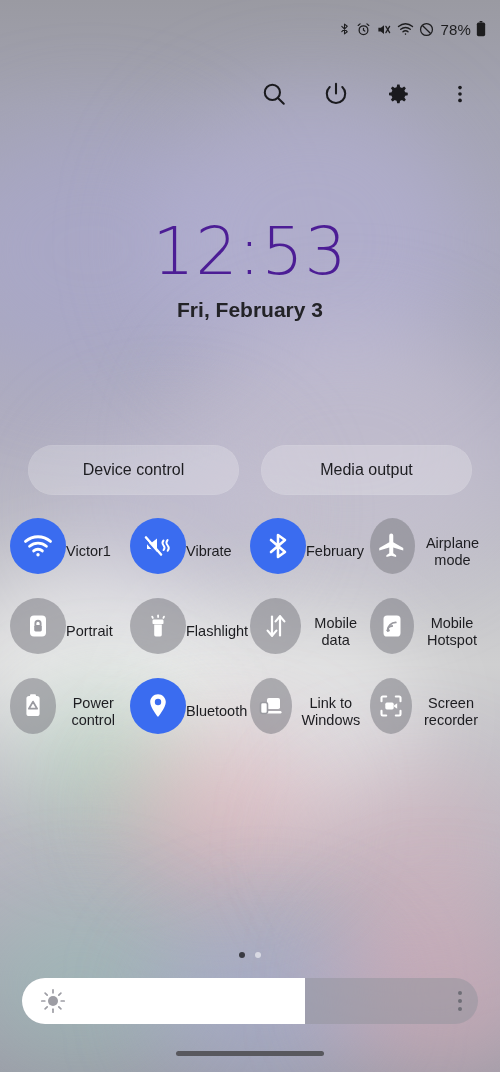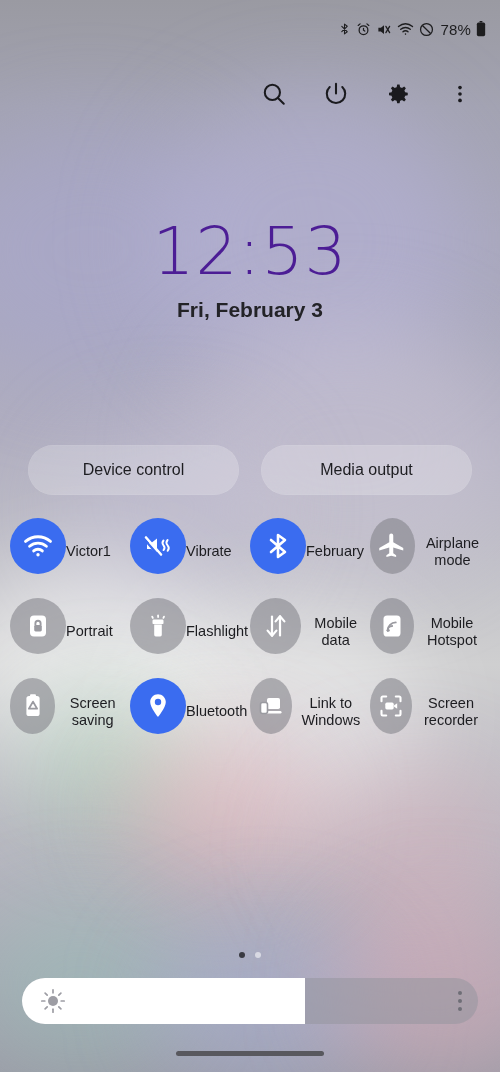--- a/index.html
+++ b/index.html
@@ -333,21 +333,21 @@
     </div>
 
     <div class="tile">
       <div class="tile-circle off">
         <svg width="26" height="30" viewBox="0 0 26 30">
           <rect x="10" y="3.2" width="6" height="2.4" rx="1.1" fill="#fff"></rect>
           <rect x="6.4" y="5" width="13.2" height="20" rx="2.6" fill="#fff"></rect>
           <path d="M13 10.6l4.1 7.1H8.9z" fill="none" stroke="#9a9aa0" stroke-width="1.8" stroke-linejoin="round"></path>
         </svg>
       </div>
-      <div class="tile-label">Screen saving</div>
+      <div class="tile-label">Power control</div>
     </div>
 
     <div class="tile">
       <div class="tile-circle on">
         <svg width="26" height="30" viewBox="0 0 26 30">
           <path d="M13 3.2c-4.3 0-7.8 3.5-7.8 7.8 0 5.6 7.8 15 7.8 15s7.8-9.4 7.8-15c0-4.3-3.5-7.8-7.8-7.8z" fill="#fff"></path>
           <circle cx="13" cy="11" r="3.2" fill="#3a6cf0"></circle>
         </svg>
       </div>
       <div class="tile-label">Bluetooth</div>

